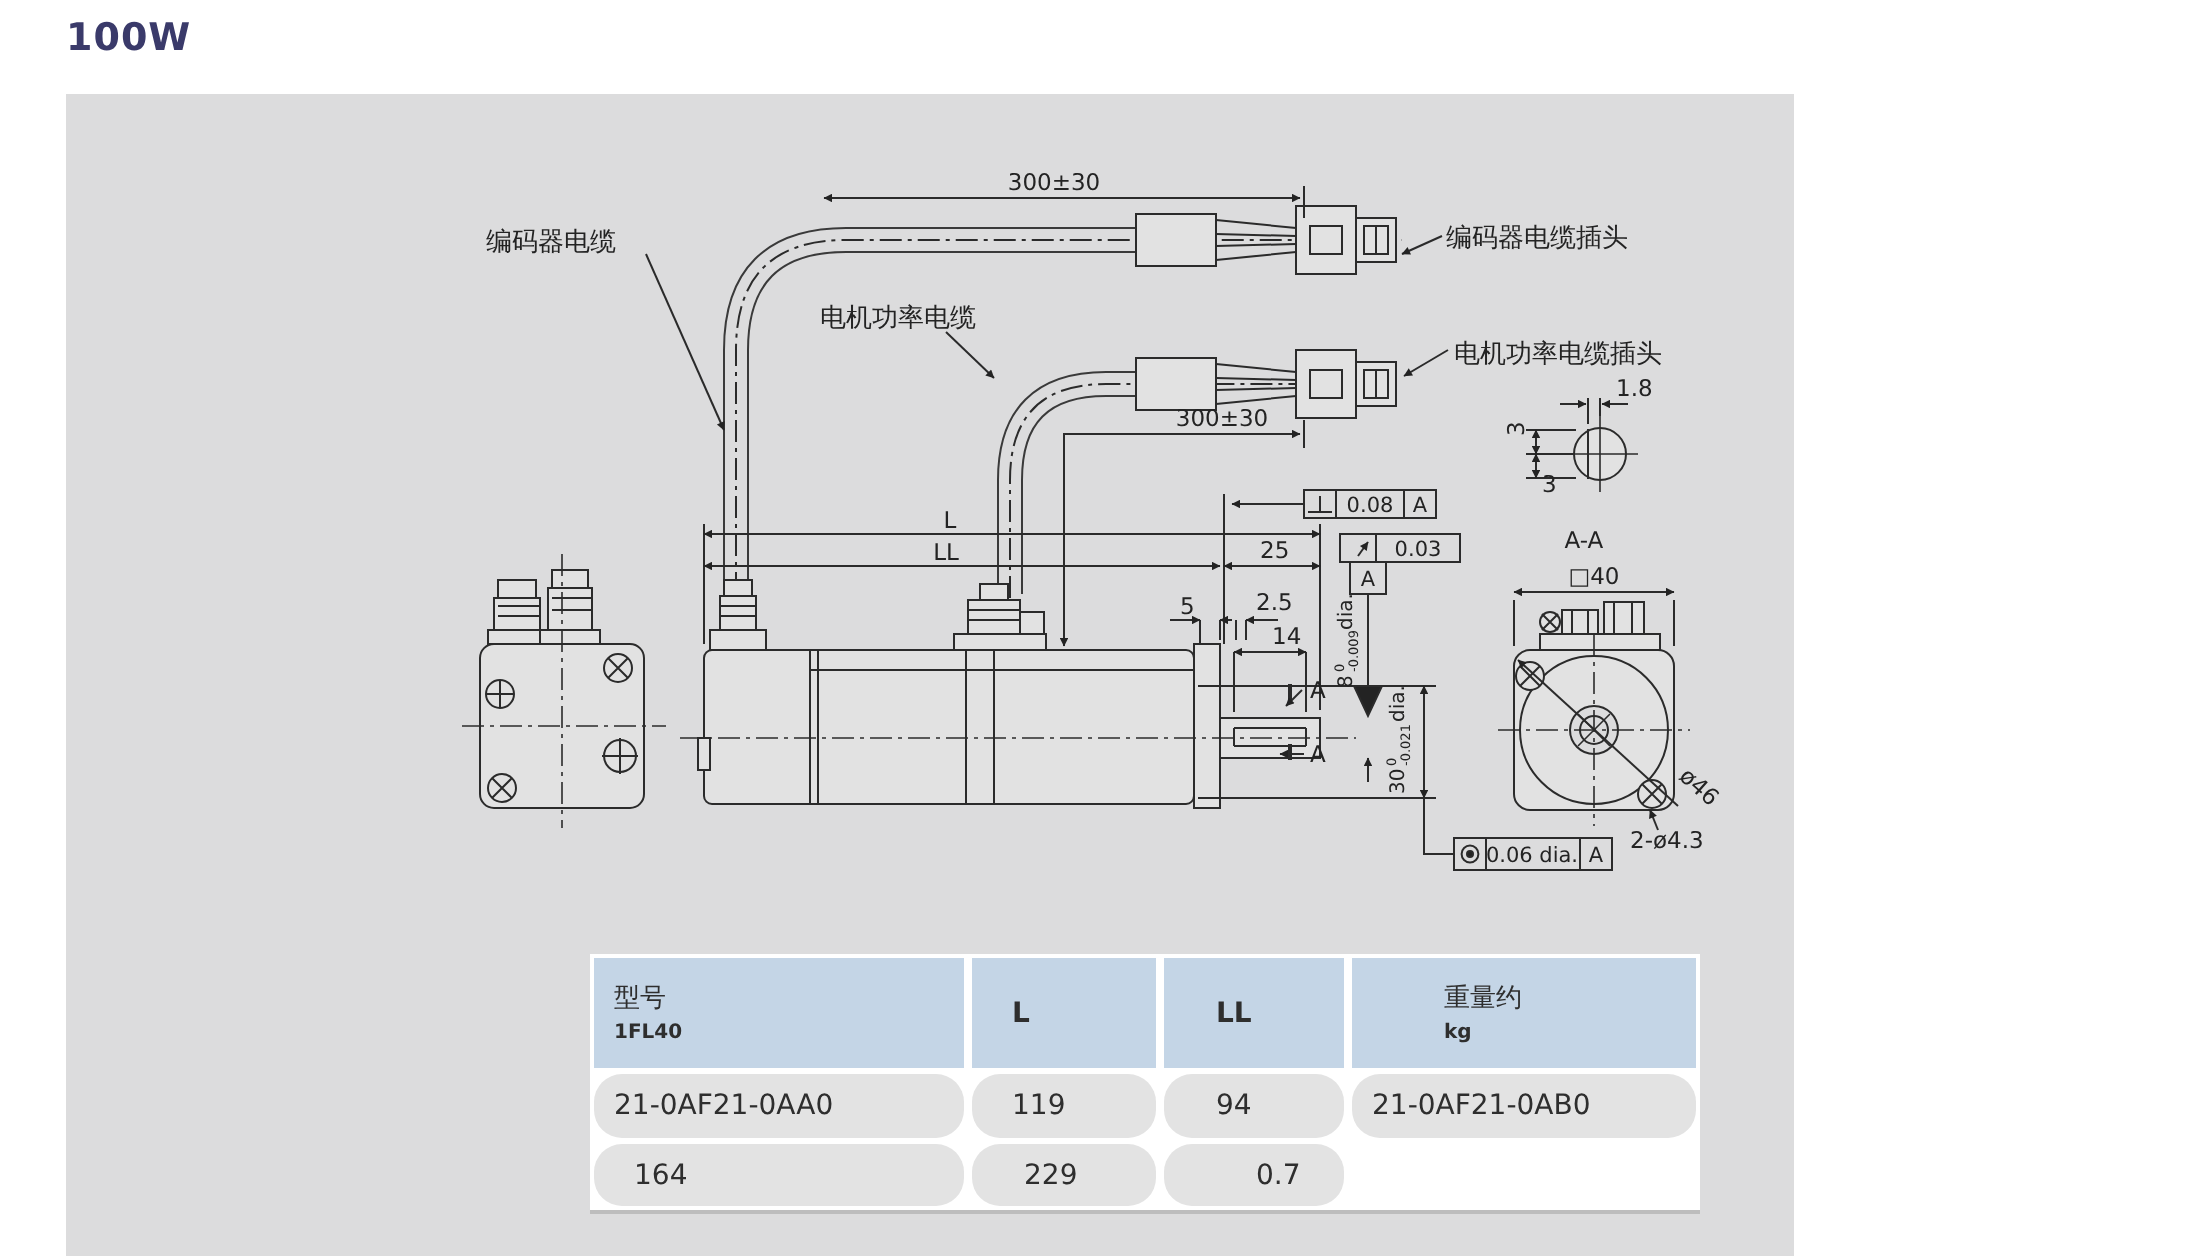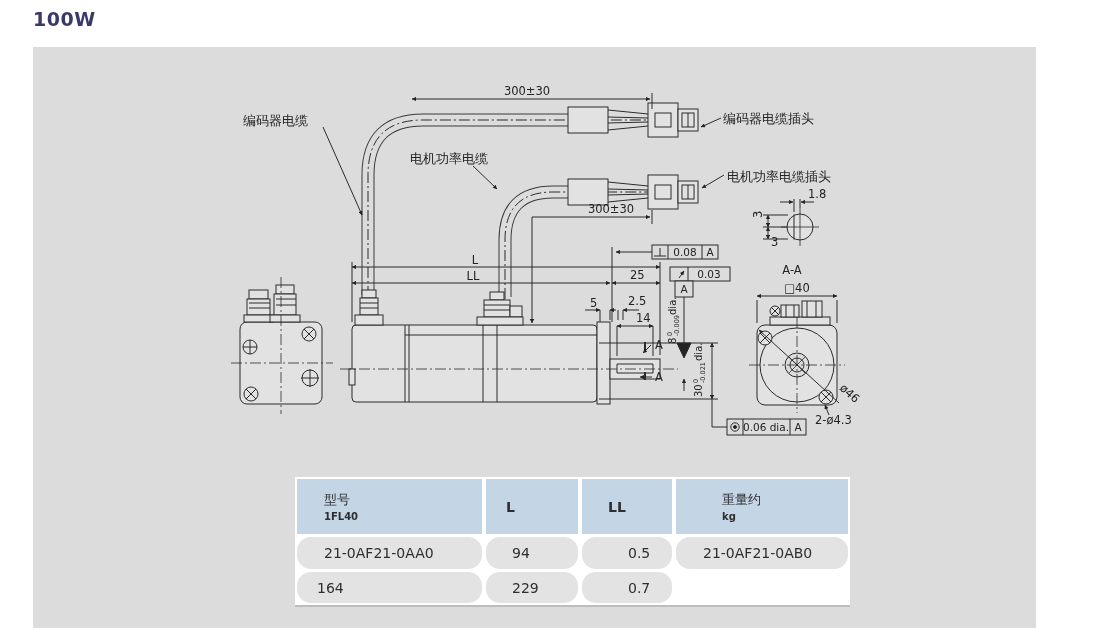--- a/index.html
+++ b/index.html
@@ -1,33 +1,33 @@
 <!DOCTYPE html>
 <html><head>
 <meta charset="utf-8">
 <style>
   html,body{margin:0;padding:0;background:#ffffff;font-family:"DejaVu Sans","Liberation Sans",sans-serif;}
-  .stage{position:relative;width:1036px;height:628px;background:#ffffff;overflow:hidden;}
+  .stage{position:relative;width:897px;height:628px;background:#ffffff;overflow:hidden;}
   .page-title{position:absolute;left:33px;top:8px;font-size:19px;font-weight:bold;color:#3a3a6a;letter-spacing:.5px;}
   .panel{position:absolute;left:33px;top:47px;width:1060px;height:581px;background:#dcdcdd;}
   .drawing{position:absolute;left:0;top:0;}
   svg text{font-family:"DejaVu Sans","Liberation Sans",sans-serif;fill:#232323;}
   .dimtxt{font-size:11.5px;}
   .lbltxt{font-size:13px;}
   .toltxt{font-size:6.5px;}
   .frametxt{font-size:10.5px;}
 
   
   .spec-table{position:absolute;left:262px;top:430px;width:551px;display:grid;
     grid-template-columns:185px 92px 90px 172px;grid-template-rows:55px 32px 31px;
     gap:3px 4px;background:#ffffff;border:2px solid #ffffff;box-shadow:0 2px 0 rgba(150,150,150,.45);}
   .spec-table .cell{display:flex;flex-direction:column;justify-content:center;font-size:14px;color:#2e2e2e;}
   .spec-table .hdr{background:#c4d5e6;}
   .spec-table .dat{background:#e3e3e3;border-radius:14px;}
-  .c1{padding-left:27px;} .c2{padding-left:20px;} .c3{padding-left:26px;} .c4{padding-left:46px;}
+  .c1{padding-left:10px;} .c2{padding-left:20px;} .c3{padding-left:26px;} .c4{padding-left:46px;}
   .hline1{font-size:13px;font-weight:normal;line-height:1.65;}
   .hline2{font-size:10px;font-weight:bold;line-height:1.45;}
   .hsingle{font-size:14px;font-weight:bold;}
 </style>
 </head>
 <body>
 
 <div class="stage">
   <div class="page-title">100W</div>
 
@@ -276,25 +276,25 @@
         <span class="hsingle">LL</span>
       </div>
       <div class="cell hdr c4">
         <span class="hline1">重量约</span>
         <span class="hline2">kg</span>
       </div>
 
       <div class="cell dat c1">
           <span>21-0AF21-0AA0</span>
         </div>
+      <div class="cell dat c2">
+          <span>119</span>
+        </div>
       <div class="cell dat c3">
           <span>94</span>
-        </div>
-      <div class="cell dat c4">
-          <span>0.5</span>
         </div>
 
       <div class="cell dat c1">
           <span>21-0AF21-0AB0</span>
         </div>
       <div class="cell dat c2">
           <span>164</span>
         </div>
       <div class="cell dat c3">
           <span>229</span>

